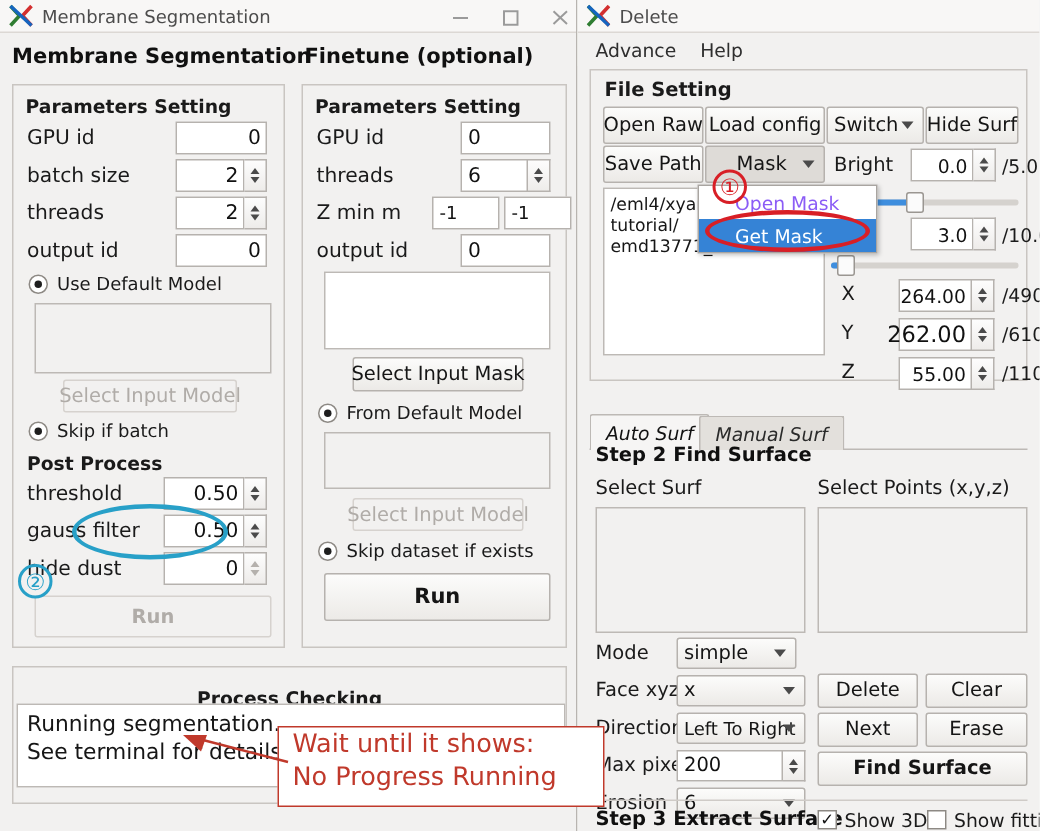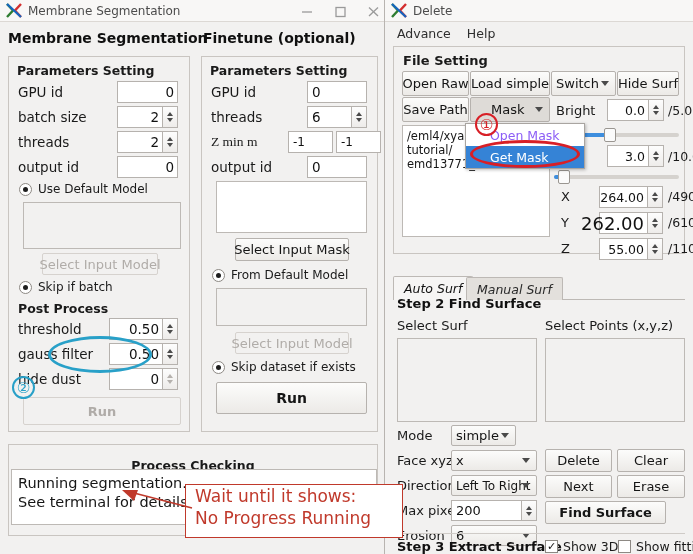--- a/index.html
+++ b/index.html
@@ -214,21 +214,21 @@
     <div class="lbl" style="position:absolute;left:9px;top:27px;">GPU id</div>
     <div class="field" style="left:105px;top:24px;width:60px;">0</div>
 
     <div class="lbl" style="position:absolute;left:9px;top:52px;">threads</div>
     <div class="field" style="left:105px;top:49px;width:45px;">6</div>
     <div class="spin" style="left:150px;top:49px;">
         <i class="up"></i>
         <i class="down"></i>
       </div>
 
-    <div class="lbl" style="position:absolute;left:9px;top:77px;overflow:hidden;width:92px;font-family:Liberation Serif, serif;">Z min m</div>
+    <div class="lbl" style="position:absolute;left:9px;top:77px;overflow:hidden;width:92px;">Z min m</div>
     <div class="field" style="left:86px;top:74px;width:45px;font-size:12px;">-1</div>
     <div class="field" style="left:134px;top:74px;width:45px;font-size:12px;">-1</div>
 
     <div class="lbl" style="position:absolute;left:9px;top:102px;">output id</div>
     <div class="field" style="left:105px;top:99px;width:60px;">0</div>
 
     <div class="listbox" style="left:14px;top:124px;width:151px;height:52px;"></div>
 
     <div class="btn" style="left:33px;top:181px;width:114px;height:23px;">Select Input Mask</div>
 
@@ -287,21 +287,21 @@
 
   <div class="menubar">
     <span>Advance</span>
     <span>Help</span>
   </div>
 
   <div class="groupbox" style="left:8px;top:46px;width:292px;height:208px;">
     <div class="grouptitle" style="position:absolute;left:9px;top:6px;font-size:13px;">File Setting</div>
 
     <div class="btn" style="left:8px;top:24px;width:67px;height:25px;">Open Raw</div>
-    <div class="btn" style="left:76px;top:24px;width:80px;height:25px;">Load simple</div>
+    <div class="btn" style="left:76px;top:24px;width:80px;height:25px;">Load config</div>
     <div class="combo" style="left:157px;top:24px;width:65px;height:25px;">
       <span style="font-size:13px;">Switch</span>
       <span class="arrow"></span>
     </div>
     <div class="btn" style="left:8px;top:50px;width:67px;height:25px;">Save Path</div>
 
     <div class="btn" style="left:223px;top:24px;width:62px;height:25px;">Hide Surf</div>
     <div class="combo pressed" style="left:76px;top:50px;width:80px;height:25px;">
       <span style="font-size:13px;margin-left:16px;">Mask</span>
       <span class="arrow"></span>
@@ -344,21 +344,21 @@
 
     <div class="lbl-sm" style="position:absolute;left:167px;top:142px;font-size:13px;">X</div>
     <div class="field num" style="left:205px;top:139px;width:49px;font-size:12.5px;">264.00</div>
     <div class="spin" style="left:254px;top:139px;">
         <i class="up"></i>
         <i class="down"></i>
       </div>
     <div class="lbl-sm" style="position:absolute;left:274px;top:142px;font-size:12.5px;">/490</div>
 
     <div class="lbl-sm" style="position:absolute;left:167px;top:168px;font-size:13px;">Y</div>
-    <div class="field num" style="left:205px;top:165px;width:49px;font-size:18px;padding-left:40px;">262.00</div>
+    <div class="field num" style="left:205px;top:165px;width:49px;font-size:15px;padding-left:40px;">262.00</div>
     <div class="spin" style="left:254px;top:165px;">
         <i class="up"></i>
         <i class="down"></i>
       </div>
     <div class="lbl-sm" style="position:absolute;left:274px;top:168px;font-size:12.5px;">/610</div>
 
     <div class="lbl-sm" style="position:absolute;left:167px;top:194px;font-size:13px;">Z</div>
     <div class="field num" style="left:205px;top:191px;width:49px;font-size:12.5px;">55.00</div>
     <div class="spin" style="left:254px;top:191px;">
         <i class="up"></i>
@@ -374,21 +374,21 @@
 
   <div style="position:absolute;left:12px;top:296px;font-weight:bold;font-size:13px;color:#101010;">Step 2 Find Surface</div>
 
   <div class="lbl-sm" style="position:absolute;left:12px;top:318px;font-size:13px;">Select Surf</div>
   <div class="lbl-sm" style="position:absolute;left:160px;top:318px;font-size:13px;">Select Points (x,y,z)</div>
 
   <div class="listbox grey" style="left:12px;top:338px;width:140px;height:84px;"></div>
   <div class="listbox grey" style="left:160px;top:338px;width:140px;height:84px;"></div>
 
   <div class="lbl-sm" style="position:absolute;left:12px;top:428px;font-size:13px;">Mode</div>
-  <div class="combo" style="left:66px;top:425px;width:65px;height:21px;">
+  <div class="combo" style="left:66px;top:425px;width:80px;height:21px;">
     <span>simple</span>
     <span class="arrow"></span>
   </div>
 
   <div class="lbl-sm" style="position:absolute;left:12px;top:453px;font-size:13px;">Face xyz</div>
   <div class="combo" style="left:66px;top:450px;width:86px;height:21px;">
     <span>x</span>
     <span class="arrow"></span>
   </div>
 
@@ -408,21 +408,21 @@
   <div class="lbl-sm" style="position:absolute;left:12px;top:528px;font-size:13px;">Erosion</div>
   <div class="combo" style="left:66px;top:525px;width:86px;height:21px;">
     <span>6</span>
     <span class="arrow"></span>
   </div>
 
   <div class="btn" style="left:160px;top:449px;width:67px;height:23px;">Delete</div>
   <div class="btn" style="left:232px;top:449px;width:68px;height:23px;">Clear</div>
   <div class="btn" style="left:160px;top:475px;width:67px;height:23px;">Next</div>
   <div class="btn" style="left:232px;top:475px;width:68px;height:23px;">Erase</div>
-  <div class="btn bold" style="left:160px;top:501px;width:121px;height:23px;">Find Surface</div>
+  <div class="btn bold" style="left:160px;top:501px;width:140px;height:23px;">Find Surface</div>
 
   <div class="sep" style="left:8px;top:533px;width:292px;"></div>
 
   <div style="position:absolute;left:12px;top:539px;font-weight:bold;font-size:13px;color:#101010;">Step 3 Extract Surface</div>
   <div class="cbox" style="left:160px;top:539px;">
     <span class="sq">✓</span>
     <span class="lbl-sm" style="font-size:12.5px;">Show 3D</span>
   </div>
   <div class="cbox" style="left:233px;top:539px;">
     <span class="sq"></span>

